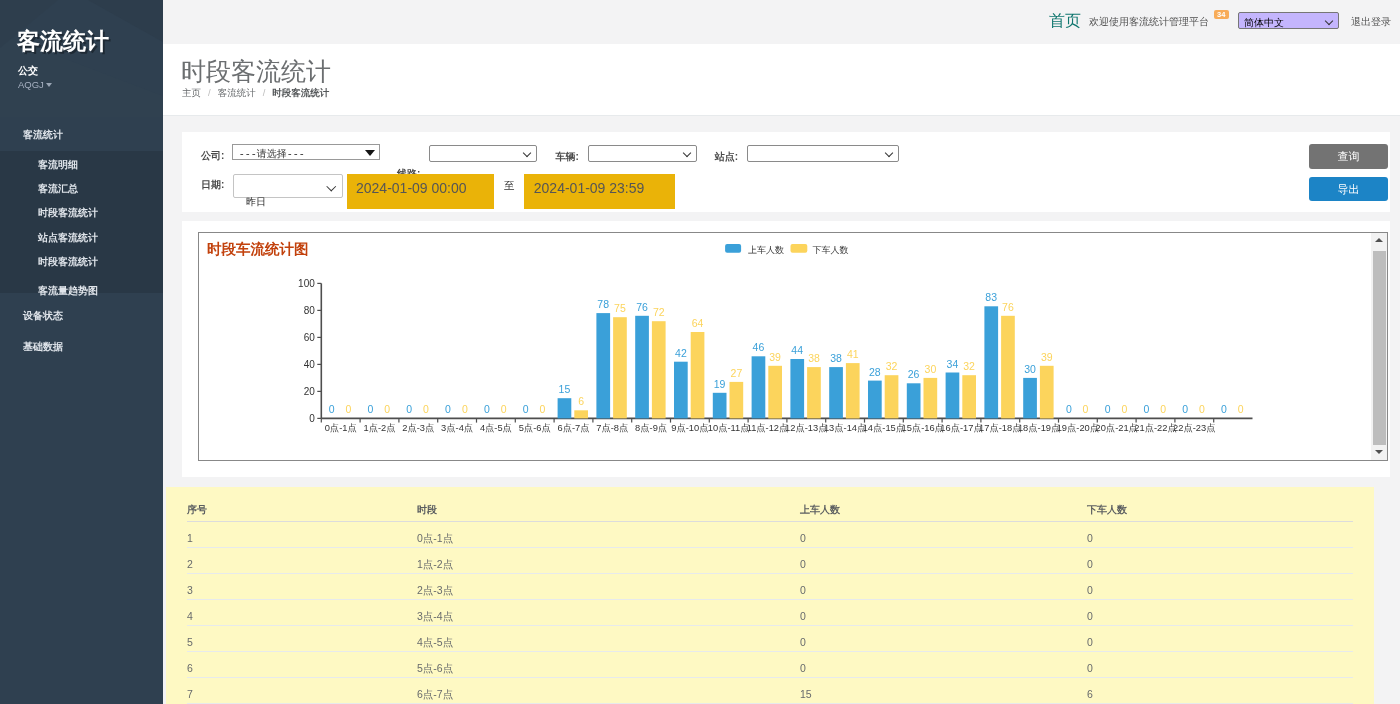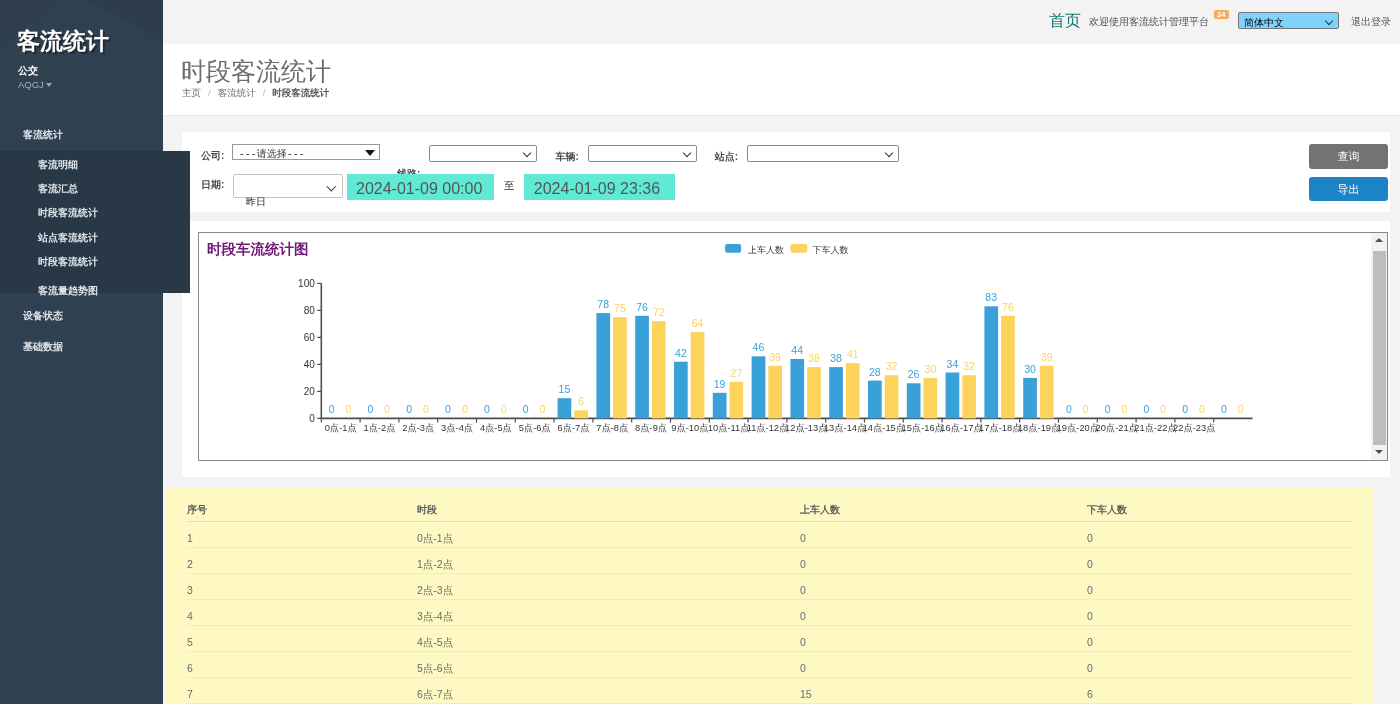--- a/index.html
+++ b/index.html
@@ -7,29 +7,29 @@
 html,body { width:1400px; height:704px; overflow:hidden; font-family:"Liberation Sans",sans-serif; }
 body { background:#f3f3f4; position:relative; }
 
 #side { position:absolute; left:0; top:0; width:163px; height:704px; background:#2f4050; z-index:5; }
 #profile { position:absolute; left:0; top:0; width:163px; height:117px; overflow:hidden; }
 #logo { position:absolute; left:17px; top:26px; font-size:23px; font-weight:bold; color:#fff; text-shadow:2px 2px 0 rgba(0,0,0,0.35); }
 #org { position:absolute; left:18px; top:64px; font-size:10px; font-weight:bold; color:#fff; }
 #usr { position:absolute; left:18px; top:79px; font-size:9.5px; color:#a7b1c2; }
 #usr .car { display:inline-block; width:0; height:0; border-left:3.5px solid transparent; border-right:3.5px solid transparent; border-top:4px solid #9aa6b5; margin-left:2px; vertical-align:1px; }
 .mitem { position:absolute; left:23px; font-size:10px; font-weight:600; color:#dfe4ea; }
-#submenu { position:absolute; left:0; top:150.5px; width:190px; height:142.5px; background:#293846; }
+#submenu { position:absolute; left:0; top:150.5px; width:163px; height:142.5px; background:#293846; }
 .sitem { position:absolute; left:38px; font-size:10px; font-weight:600; color:#dfe4ea; }
 
 #topbar { position:absolute; left:163px; top:0; width:1237px; height:44px; background:#f3f3f4; white-space:nowrap; }
 #topbar div { white-space:nowrap; }
 #homelink { position:absolute; left:886px; top:11px; font-size:16px; color:#0f766e; }
 #welcome { position:absolute; left:926px; top:15px; font-size:10px; color:#515151; }
 #badge { position:absolute; left:1051px; top:9.5px; width:14.5px; height:9.5px; background:#f8ac59; border-radius:2px; color:#fff; font-size:7.5px; font-weight:bold; text-align:center; line-height:9.5px; }
-#langsel { position:absolute; left:1075px; top:12px; width:101px; height:17px; background:#7dd3fc; border:1px solid #767676; border-radius:2px; font-size:10px; color:#000; }
+#langsel { position:absolute; left:1075px; top:12px; width:101px; height:17px; background:#c4b5fd; border:1px solid #767676; border-radius:2px; font-size:10px; color:#000; }
 #langsel span { position:absolute; left:5px; top:3px; }
 #langsel .chev { position:absolute; right:6px; top:4.5px; width:6px; height:6px; }
 #logout { position:absolute; left:1188px; top:15px; font-size:10px; color:#515151; }
 
 #heading { position:absolute; left:163px; top:44px; width:1237px; height:72px; background:#fff; border-bottom:1px solid #e7eaec; }
 #heading h2 { position:absolute; left:18px; top:11px; font-size:25px; font-weight:400; color:#6b6e70; }
 #crumb { position:absolute; left:19px; top:43px; font-size:9.5px; color:#676a6c; }
 #crumb .sep { color:#bbb; margin:0 7px; }
 #crumb b { color:#55585a; }
 
@@ -37,28 +37,28 @@
 .flabel { position:absolute; font-size:10px; color:#4a4a4a;font-weight:bold; }
 .dxdrop { position:absolute; left:49.7px; top:11.7px; width:148.4px; height:16.5px; border:1px solid #999; background:#fff; }
 .dxdrop span { position:absolute; left:6px; top:2.5px; font-size:10px; color:#333;font-family:Liberation Mono, monospace; }
 .dxdrop .tri { position:absolute; right:4.5px; top:5px; width:0; height:0; border-left:5.8px solid transparent; border-right:5.8px solid transparent; border-top:6.5px solid #151515; }
 .nsel { position:absolute; height:17.3px; border:1px solid #8a8a8a; border-radius:2px; background:#fff; top:12.6px; }
 .nsel .chev { position:absolute; right:6px; top:4.5px; width:6px; height:6px; }
 .chev { border-right:1.7px solid #333; border-bottom:1.7px solid #333; transform:rotate(45deg); }
 #datesel { position:absolute; left:50.6px; top:42.2px; width:110.2px; height:23.7px; border:1px solid #c4c4c4; border-radius:2px; background:#fff; font-size:10px; color:#222; }
 #datesel span { position:absolute; left:12.3px; top:20px; }
 #datesel .chev { position:absolute; right:7px; top:8px; width:6.5px; height:6.5px; }
-.dinput { position:absolute; top:42.2px; height:26px; background:#5eead4; font-size:16px; color:#555; }
+.dinput { position:absolute; top:42.2px; height:35px; background:#eab308; font-size:14px; color:#555; }
 .dinput span { position:absolute; left:9.5px; top:5.5px; }
 #zhi { position:absolute; left:312px; top:42.2px; width:30.3px; height:23.7px; background:#fff; font-size:10.5px; color:#333; text-align:center; line-height:23.7px; }
 .btn { position:absolute; left:1127px; width:79px; height:24.5px; border-radius:3px; color:#fff; font-size:11px; text-align:center; line-height:24.5px; }
 
 #chartcard { position:absolute; left:182px; top:221.4px; width:1208px; height:255.6px; background:#fff; }
 #chartbox { position:absolute; left:15.5px; top:11.1px; width:1190.5px; height:229px; border:1px solid #888; }
-#charttitle { position:absolute; left:8.5px; top:6.5px; font-size:14.5px; font-weight:bold; color:#701a75; letter-spacing:0px; }
+#charttitle { position:absolute; left:8.5px; top:6.5px; font-size:14.5px; font-weight:bold; color:#c2410c; letter-spacing:0px; }
 #sbar { position:absolute; right:0; top:0; width:16px; height:227px; background:#f2f2f2; }
 #sbar .btnu, #sbar .btnd { position:absolute; left:0; width:16px; height:15px; background:#f2f2f2; }
 #sbar .btnu { top:0 } #sbar .btnd { bottom:0 }
 #sbar .aru { position:absolute; left:4px; top:5px; width:0; height:0; border-left:4px solid transparent; border-right:4px solid transparent; border-bottom:4.5px solid #505050; }
 #sbar .ard { position:absolute; left:4px; top:5px; width:0; height:0; border-left:4px solid transparent; border-right:4px solid transparent; border-top:4.5px solid #505050; }
 #sbar .thumb { position:absolute; left:1.5px; top:17.3px; width:13px; height:193.8px; background:#bdbdbd; }
 
 #tablecard { position:absolute; left:166px; top:487px; width:1208px; height:217px; background:#fef9c3; overflow:hidden; }
 #tbl { position:absolute; left:21px; top:9px; width:1166px; border-collapse:collapse; font-size:10.5px; color:#676a6c; }
 #tbl th { text-align:left; font-weight:bold; color:#5b5e60; font-size:10px; padding:7px 0 0 0; height:25px; vertical-align:top; border-bottom:1px solid #dcdcdc; }
@@ -131,21 +131,21 @@
   <div class="flabel" style="left:19px;top:46px">日期:</div>
   <div id="datesel">
       <span>昨日</span>
       <i class="chev"></i>
     </div>
   <div class="dinput" style="left:164.5px;width:147.5px">
       <span>2024-01-09 00:00</span>
     </div>
   <div id="zhi">至</div>
   <div class="dinput" style="left:342.3px;width:150.5px">
-      <span>2024-01-09 23:36</span>
+      <span>2024-01-09 23:59</span>
     </div>
   <div class="btn" style="top:12px;background:#737373">查询</div>
   <div class="btn" style="top:44.5px;background:#1c84c6">导出</div>
 </div>
 
 <div id="chartcard">
   <div id="chartbox">
     <svg width="1172" height="228" viewBox="0 0 1172 228" style="position:absolute;left:0;top:0;font-family:'Liberation Sans',sans-serif">
         <rect x="526.1" y="11" width="16" height="8.8" rx="2" fill="#3aa0d9"></rect>
         <text x="549" y="19.6" font-size="9" fill="#333">上车人数</text>

